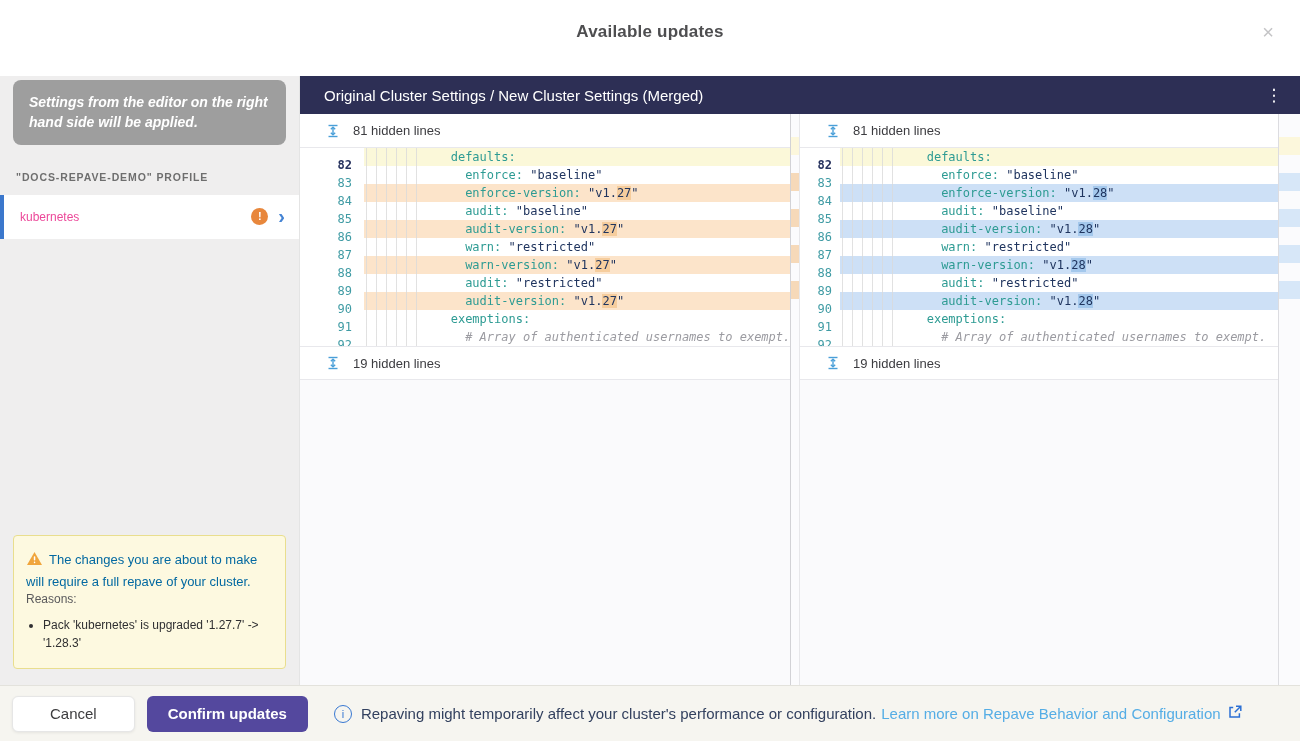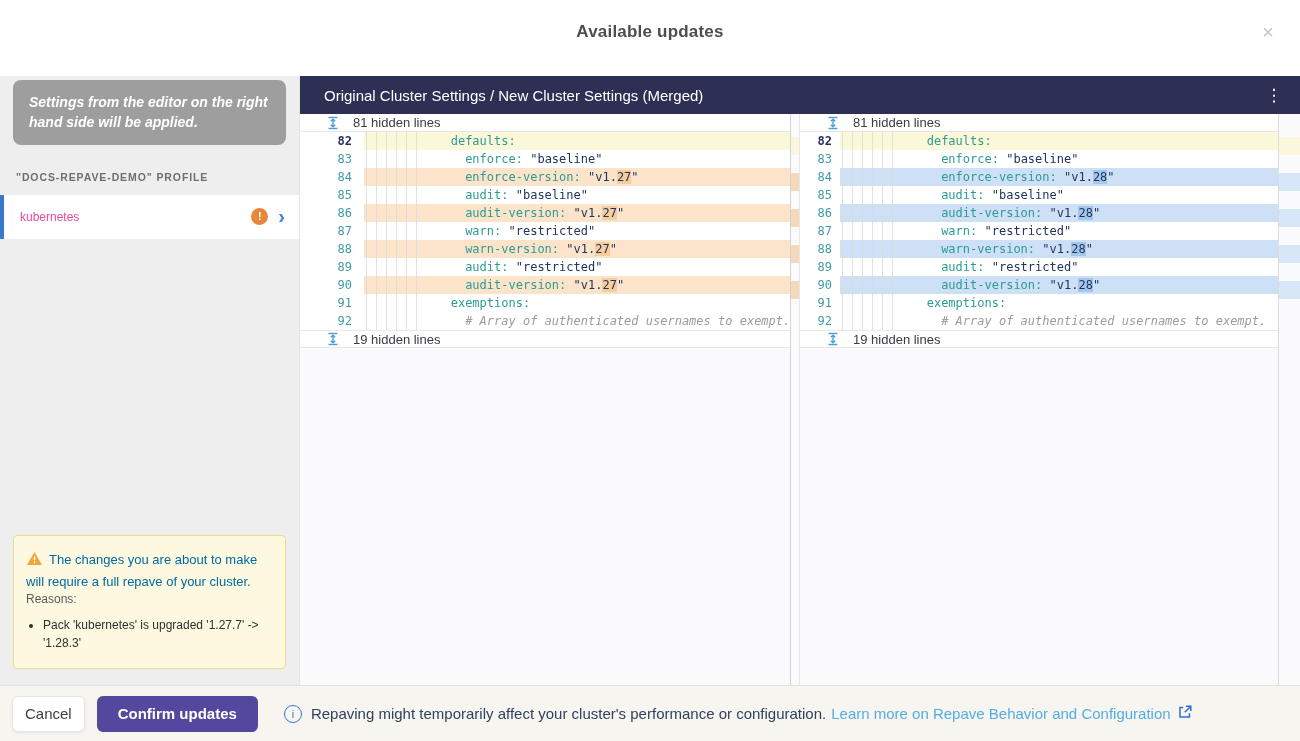--- a/index.html
+++ b/index.html
@@ -49,30 +49,30 @@
 
   .pane { background:#fff; display:flex; flex-direction:column; overflow:hidden; }
   .pane-left { width:490px; flex:0 0 490px; }
   .ruler-left { width:10px; flex:0 0 10px; background:#fbfbfd; border-left:1px solid #d2d2d6;
                 border-right:1px solid #e7e7ea; position:relative; }
   .pane-right { flex:1 1 auto; position:relative; }
   .ruler-right { position:absolute; top:0; right:0; bottom:0; width:22px; background:#fbfbfd;
                  border-left:1px solid #dcdce0; }
   .ruler-mark { position:absolute; left:0; right:0; height:18px; }
 
-  .hidden-row { height:18px; flex:0 0 auto; display:flex; align-items:center; background:#fff; cursor:pointer; }
+  .hidden-row { height:34px; flex:0 0 auto; display:flex; align-items:center; background:#fff; cursor:pointer; }
   .hidden-top { border-bottom:1px solid #e8e8ec; }
   .hidden-bottom { border-top:1px solid #e8e8ec; border-bottom:1px solid #e8e8ec; }
   .unfold { margin-left:26px; width:14px; height:14px; display:inline-block; }
   .hidden-label { margin-left:13px; font-size:13px; color:#3c3c40; }
 
   .lines { flex:0 0 auto; }
   .code-row { display:flex; height:18px; font-family:"DejaVu Sans Mono", monospace;
               font-size:12px; line-height:18px; white-space:pre; }
-  .gutter { flex:0 0 auto; text-align:right; color:#3f9ba4; }
+  .gutter { flex:0 0 auto; text-align:right; color:#3f9ba4;margin-top:8px; }
   .pane-left .gutter { width:64px; padding-right:12px; }
   .pane-right .gutter { width:40px; padding-right:8px; }
   .gutter-current { color:#26325e; font-weight:700; }
   .content { flex:1 1 auto; position:relative; overflow:hidden; }
   .content::before { content:""; position:absolute; left:2px; top:0; bottom:0; width:57px;
       background:repeating-linear-gradient(to right,#dadada 0,#dadada 1px,transparent 1px,transparent 10px);
       opacity:.8; }
   .code-text { position:relative; }
   .bg-current .content { background:#fbf8d9; }
   .bg-removed .content { background:#fce4ca; }
@@ -82,21 +82,21 @@
   .mark-removed { background:#f6cd9d; }
   .mark-added { background:#a4c8ec; }
   .comment { color:#9b9ba1; font-style:italic; }
   .pane-empty { flex:1 1 auto; background:#fafafc; }
 
   
   .footer { height:56px; flex:0 0 auto; background:#f6f5f0; border-top:1px solid #e3e2dc;
             display:flex; align-items:center; padding:0 12px; }
   .btn { height:36px; border-radius:6px; font-size:15px; font-family:"Liberation Sans",sans-serif;
          cursor:pointer; border:none; }
-  .btn-cancel { background:#fff; color:#3d3d3f; padding:0 12px; border:1px solid #e6e6e6;
+  .btn-cancel { background:#fff; color:#3d3d3f; padding:0 37px; border:1px solid #e6e6e6;
                 box-shadow:0 1px 3px rgba(0,0,0,.07); margin-right:12px; }
   .btn-confirm { background:#54489e; color:#fff; font-weight:600; padding:0 21px; }
   .footer-note { display:flex; align-items:center; margin-left:26px; font-size:15px; color:#33415f; }
   .info-icon { width:18px; height:18px; border:1.4px solid #3878d2; border-radius:50%; color:#3878d2;
                font-size:11px; line-height:16px; text-align:center; margin-right:9px; flex:0 0 auto; }
   .note-text { }
   .note-link { color:#55ade5; margin-left:5px; cursor:pointer; }
   .ext-icon { margin-left:7px; display:inline-block; vertical-align:-2px; cursor:pointer; }
 </style>
 </head>

